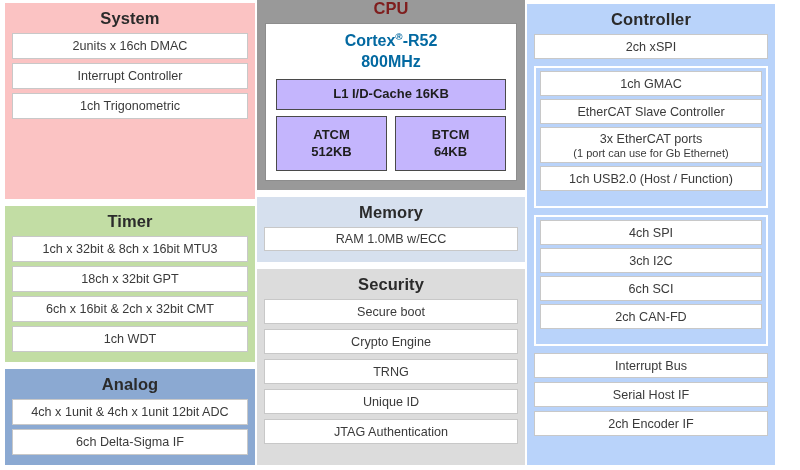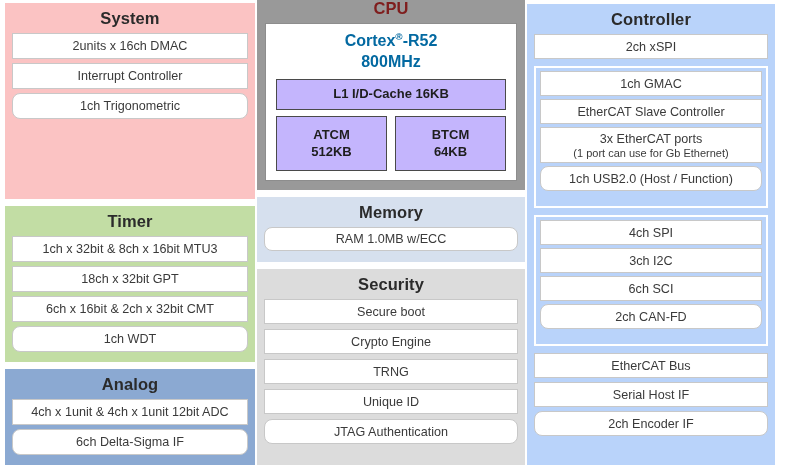--- a/index.html
+++ b/index.html
@@ -60,21 +60,21 @@
     text-align: center;
     font-size: 12.6px;
     color: #3a3a3a;
     line-height: 1.15;
     display: flex;
     flex-direction: column;
     align-items: center;
     justify-content: center;
     margin-bottom: 4px;
   }
-  .item:last-child { margin-bottom: 0; border-radius: 8px; }
+  .item:last-child { margin-bottom: 0; }
   .item .sub {
     font-size: 11px;
     line-height: 1.12;
     display: block;
   }
   sup { font-size: 0.62em; vertical-align: super; line-height: 0; }
 
   
   .blk-system { background: #fbc3c3; height: 196px; }
   .blk-system .item { height: 26px; }
@@ -243,21 +243,21 @@
         <div class="item">1ch USB2.0 (Host / Function)</div>
       </div>
 
       <div class="if-group">
         <div class="item">4ch SPI</div>
         <div class="item">3ch I2C</div>
         <div class="item">6ch SCI</div>
         <div class="item">2ch CAN-FD</div>
       </div>
 
-      <div class="item">EtherCAT Bus</div>
+      <div class="item">Interrupt Bus</div>
       <div class="item">Serial Host IF</div>
       <div class="item">2ch Encoder IF</div>
 
     </div>
 
   </div>
 
 </div>
 
 </body></html>

